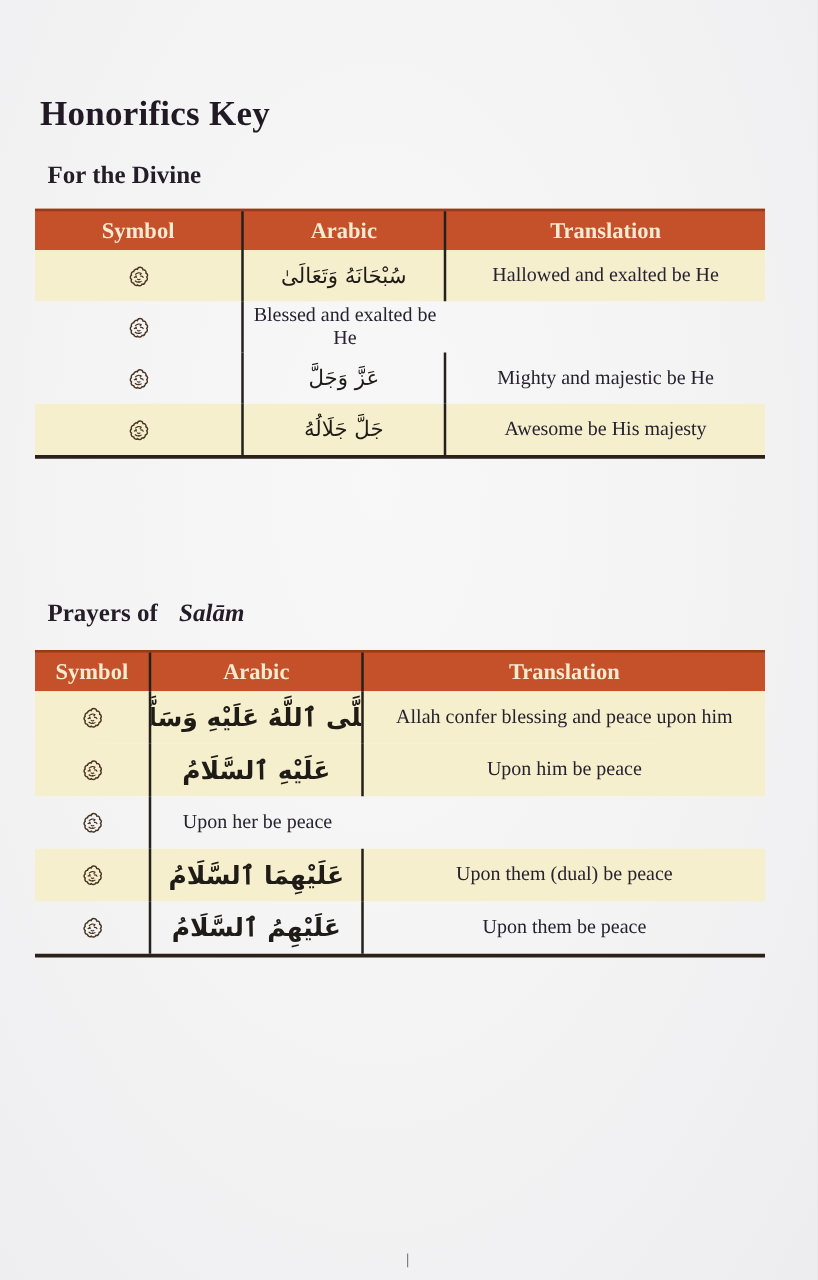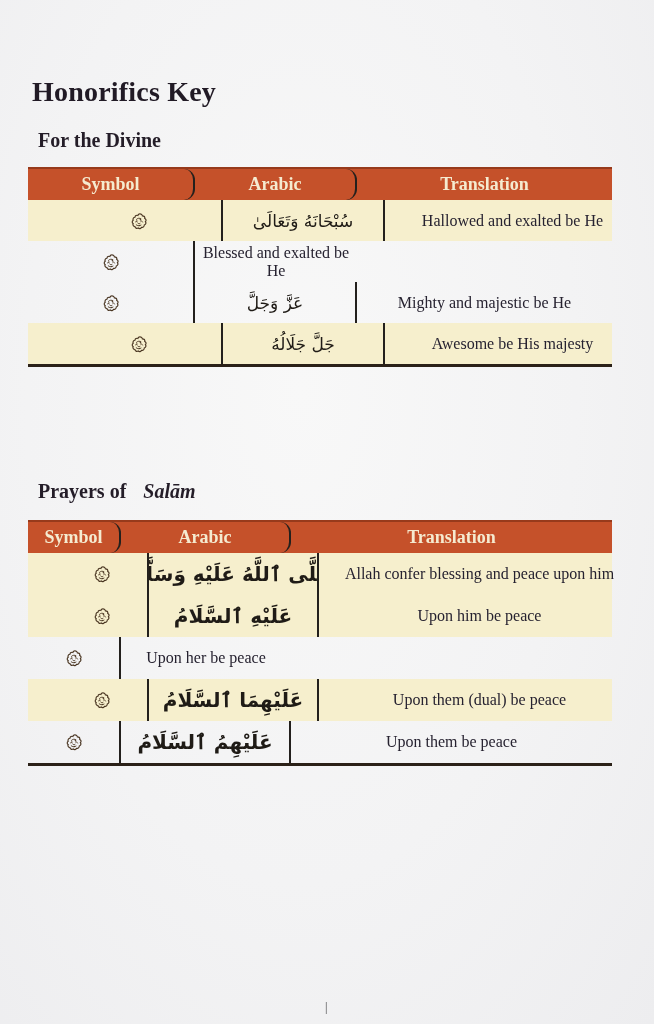--- a/index.html
+++ b/index.html
@@ -28,25 +28,25 @@
   .tr { display:grid; }
   .tbl-divine .tr { grid-template-columns:167px 162px 255px; }
   .tbl-salam  .tr { grid-template-columns:93px 170px 321px; }
 
   .thead {
     height:31px; background:#c5512a; border-top:2px solid #973a1b;
     align-items:center;
   }
   .th {
     display:flex; align-items:center; justify-content:center; height:100%;
-    color:#f5ebd0; font-weight:bold; font-size:18px;border-radius:11px;
+    color:#f5ebd0; font-weight:bold; font-size:18px;
   }
   .tbl-divine .row { height:41px; }
   .tbl-salam  .row { height:42px; }
-  .row.alt { background:#f6efcd;padding-left:28px; }
+  .row.alt { background:#f6efcd; }
 
   .cell { display:flex; align-items:center; justify-content:center; height:100%; overflow:hidden; }
   .c1, .c2 { border-right:2px solid #23201d; }
 
   .arabic {
     font-family:"DejaVu Sans", sans-serif;
     font-size:17px; color:#1f1b16; direction:rtl; white-space:nowrap;
   }
   .tbl-salam .arabic { font-size:20px;font-weight:bold; }
   .translation { font-size:16px; color:#262230; text-align:center; padding:0 4px; }

